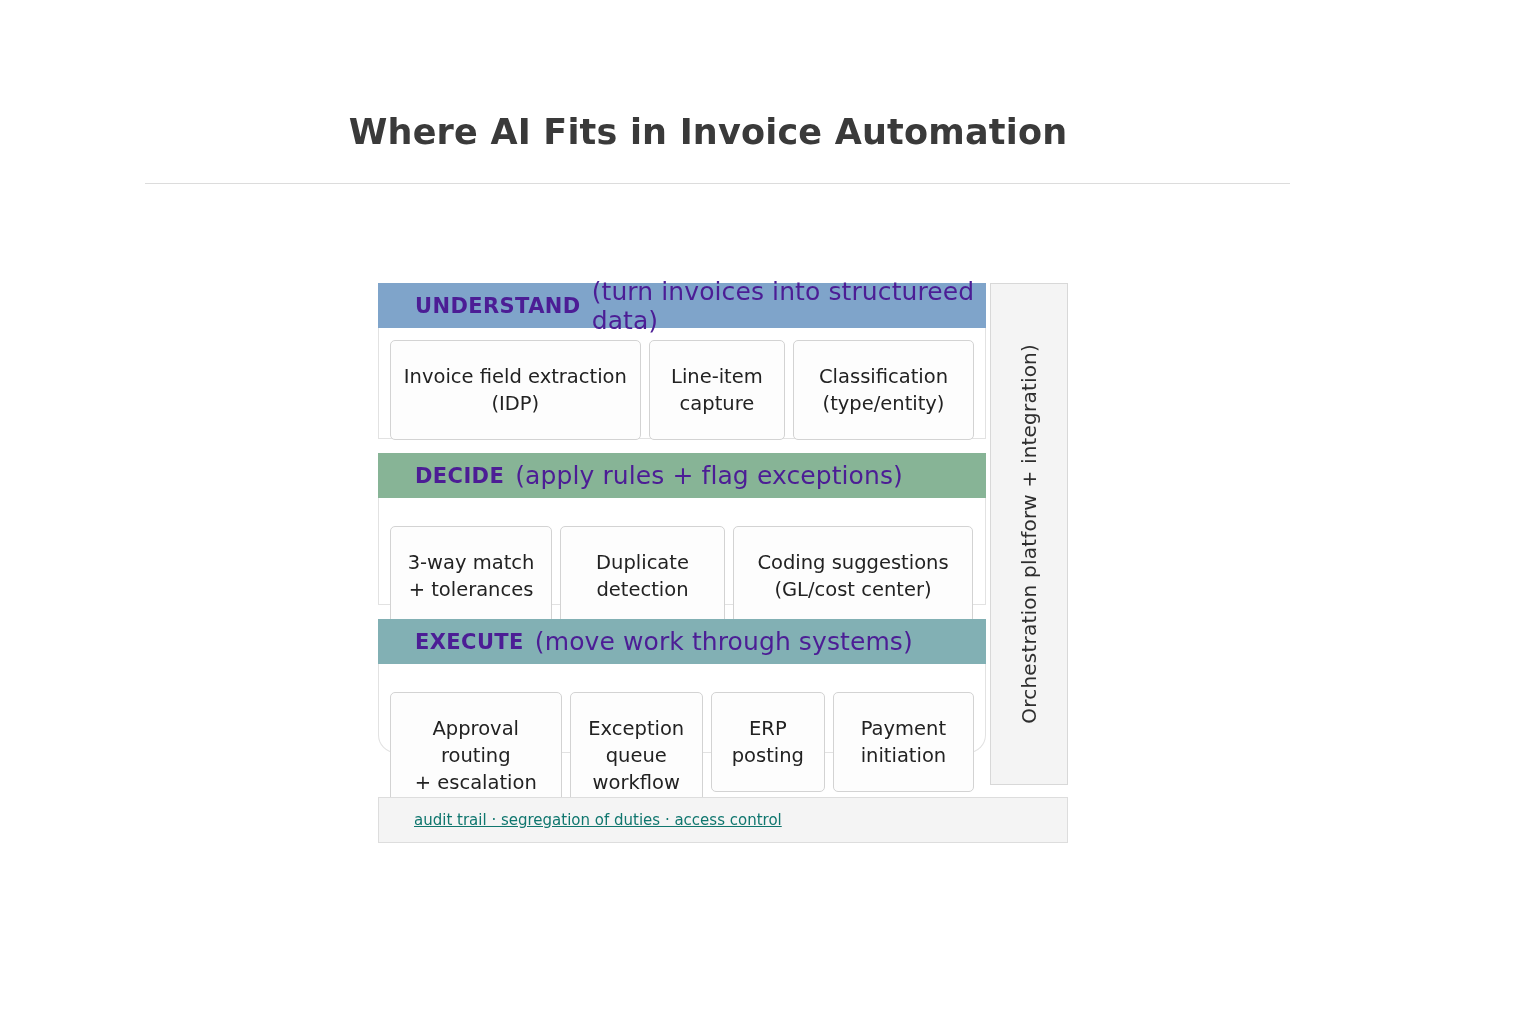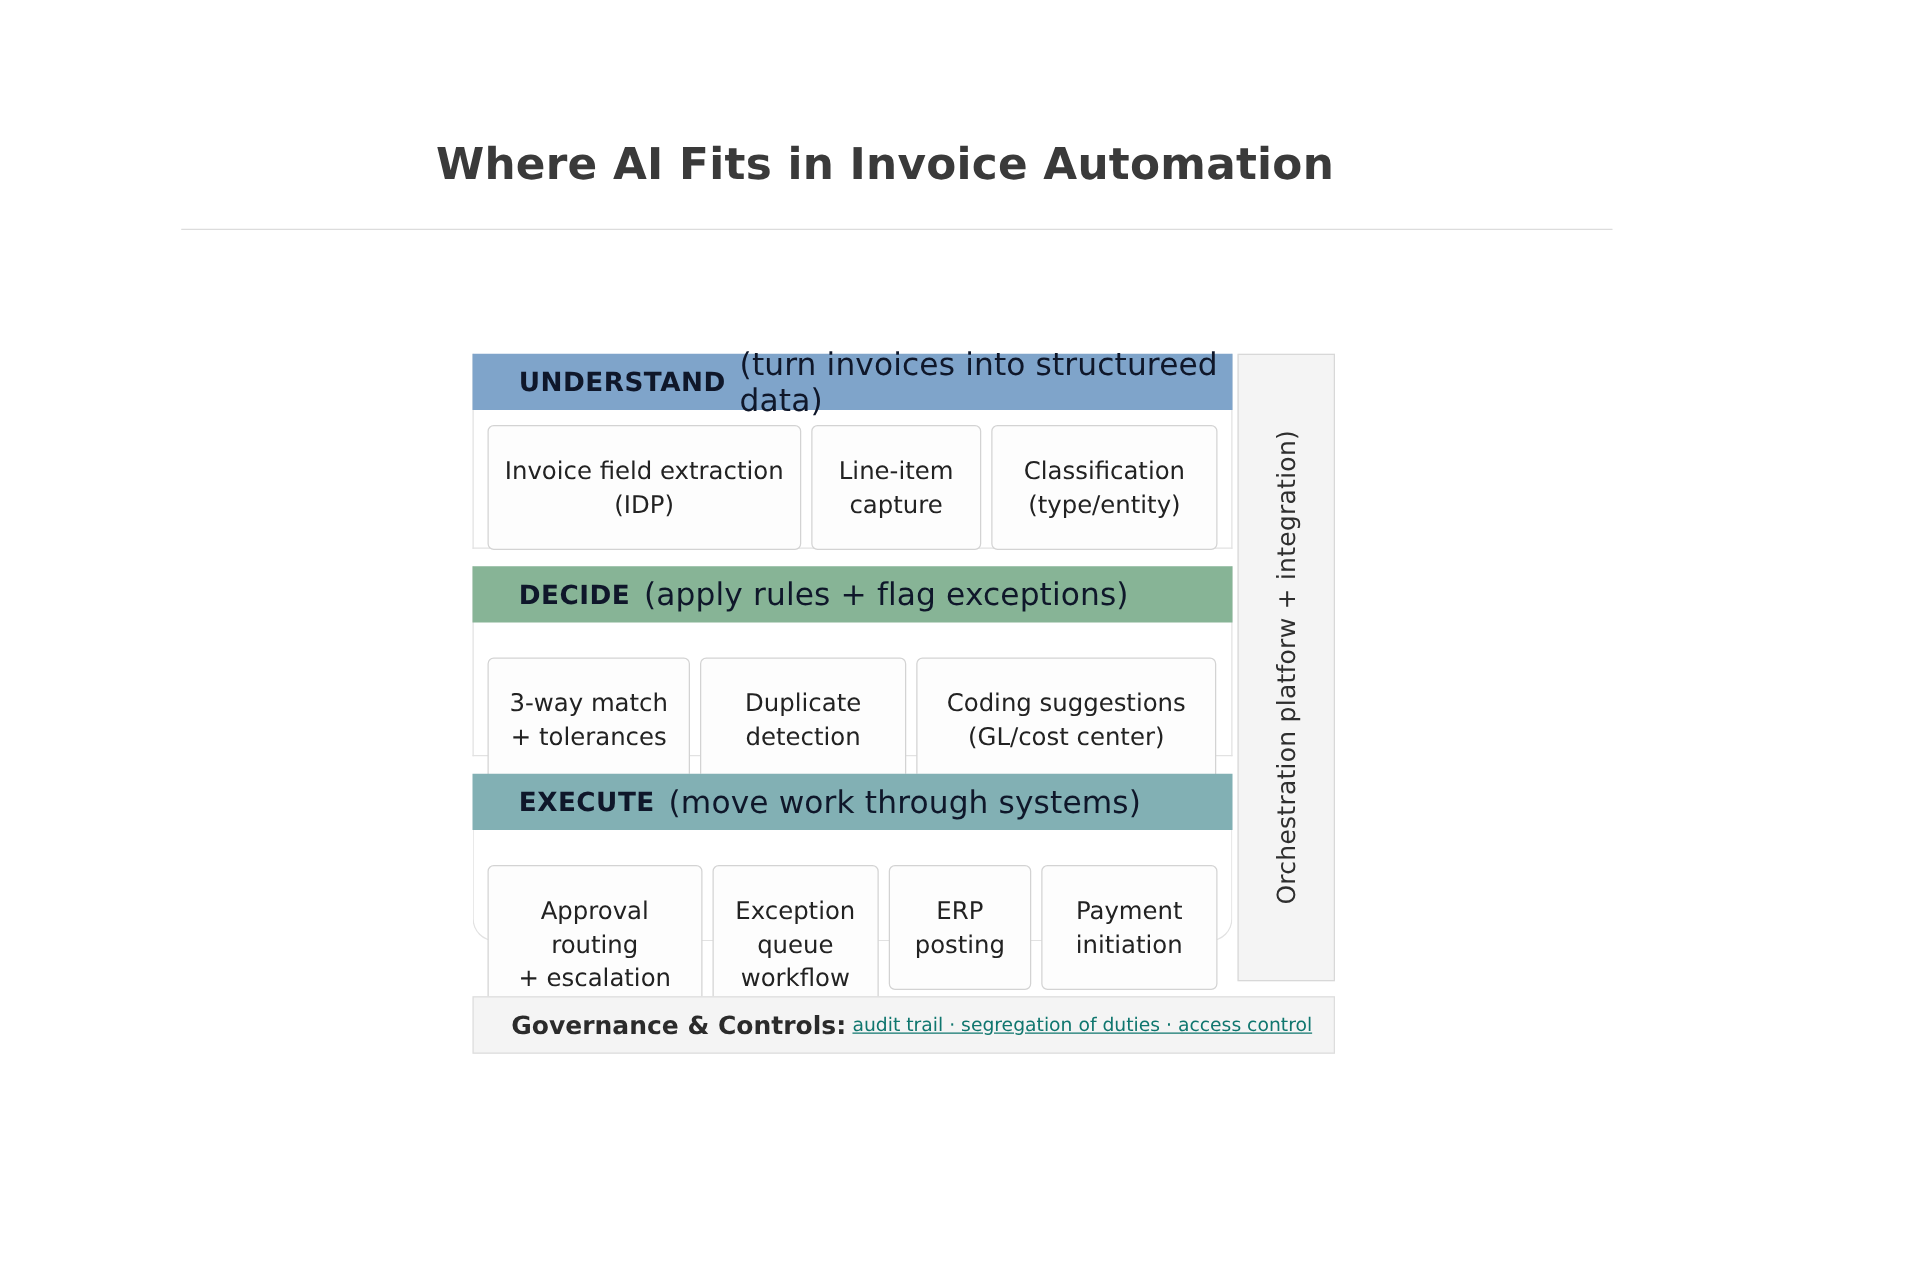--- a/index.html
+++ b/index.html
@@ -80,21 +80,21 @@
   .band-2 { height: 152px; }
   .band-3 { height: 134px; border-radius: 18px; }
 
   .band-head {
     height: 45px;
     flex: 0 0 45px;
     display: flex;
     align-items: center;
     padding-left: 37px;
     box-sizing: border-box;
-    color: #0f172a;
+    color: #4c1d95;
     margin: 0 -1px;
   }
   .band-head .kicker {
     font-size: 21px;
     font-weight: 600;
     letter-spacing: 0.4px;
   }
   .band-head .sub {
     font-size: 25px;
     font-weight: 400;
@@ -290,17 +290,16 @@
 
     </div>
 
     <div class="sidebar">
       <span class="sidebar-label">Orchestration platforw + integration)</span>
     </div>
 
   </div>
 
   <div class="footer">
-    <span class="f-strong">Governance &amp; Controls:</span>
     <span class="f-rest">audit trail · segregation of duties · access control</span>
   </div>
 
 </div>
 
 </body></html>

